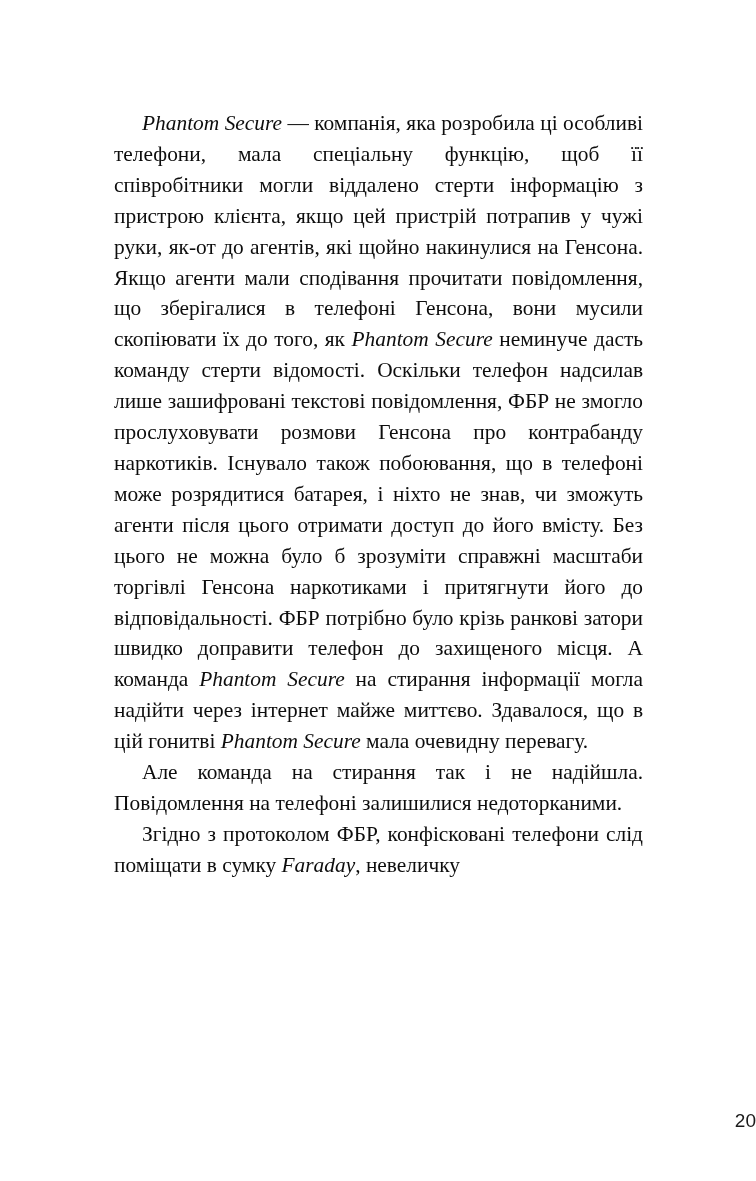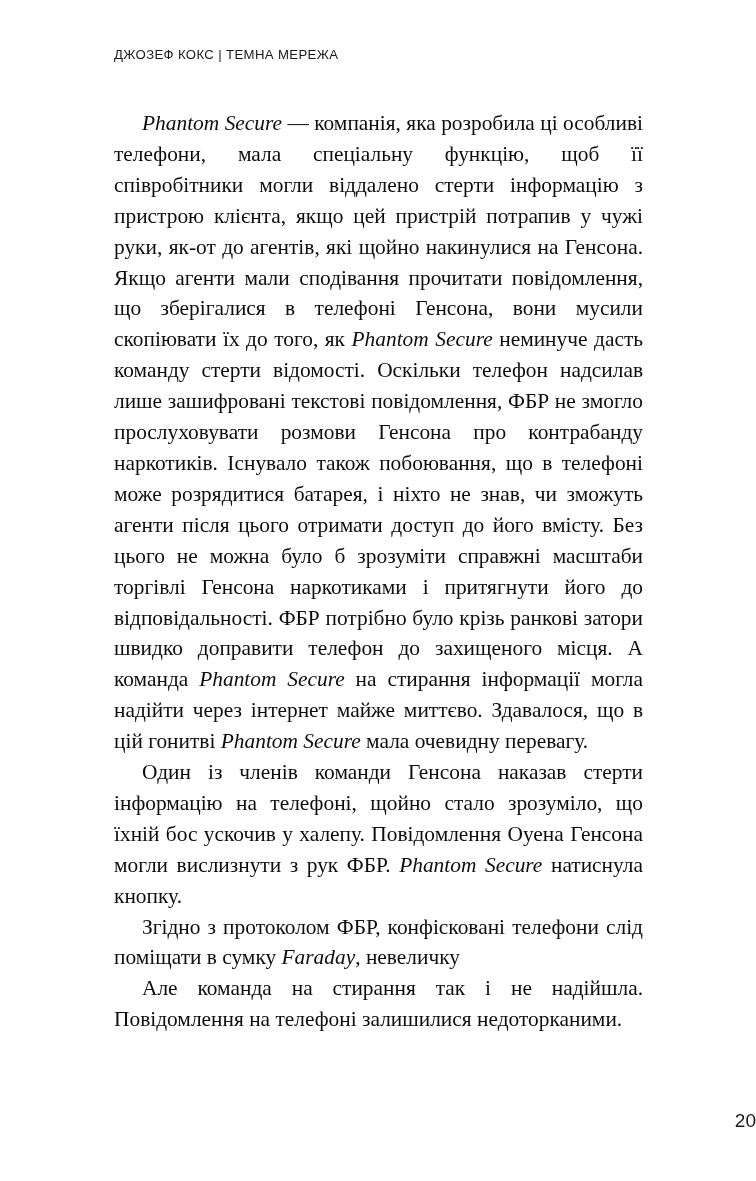--- a/index.html
+++ b/index.html
@@ -75,24 +75,22 @@
     font-family: "Liberation Sans", "DejaVu Sans", sans-serif;
     font-size: 19px;
     color: #1a1a1a;
   }
 </style>
 </head>
 <body>
 
 <div class="page">
 
-  <div class="running-head">ДЖОЗЕФ КОКС | ТЕМНА МЕРЕЖА</div>
 
   <div class="text-block">
     <p class="para"><i>Phantom Secure</i> — компанія, яка розробила ці особливі телефони, мала спеціальну функцію, щоб її співробітники могли віддалено стерти інформацію з пристрою клієнта, якщо цей пристрій потрапив у чужі руки, як-от до агентів, які щойно накинулися на Генсона. Якщо агенти мали сподівання прочитати повідомлення, що зберігалися в телефоні Генсона, вони мусили скопіювати їх до того, як <i>Phantom Secure</i> неминуче дасть команду стерти відомості. Оскільки телефон надсилав лише зашифровані текстові повідомлення, ФБР не змогло прослуховувати розмови Генсона про контрабанду наркотиків. Існувало також побоювання, що в телефоні може розрядитися батарея, і ніхто не знав, чи зможуть агенти після цього отримати доступ до його вмісту. Без цього не можна було б зрозуміти справжні масштаби торгівлі Генсона наркотиками і притягнути його до відповідальності. ФБР потрібно було крізь ранкові затори швидко доправити телефон до захищеного місця. А команда <i>Phantom Secure</i> на стирання інформації могла надійти через інтернет майже миттєво. Здавалося, що в цій гонитві <i>Phantom Secure</i> мала очевидну перевагу.</p>
-    <p class="para">Один із членів команди Генсона наказав стерти інформацію на телефоні, щойно стало зрозуміло, що їхній бос ускочив у халепу. Повідомлення Оуена Генсона могли вислизнути з рук ФБР. <i>Phantom Secure</i> натиснула кнопку.</p>
+    <p class="para">Але команда на стирання так і не надійшла. Повідомлення на телефоні залишилися недоторканими.</p>
     <p class="para">Згідно з протоколом ФБР, конфісковані телефони слід поміщати в сумку <i>Faraday</i>, невеличку</p>
-    <p class="para">Але команда на стирання так і не надійшла. Повідомлення на телефоні залишилися недоторканими.</p>
   </div>
 
   <div class="folio">20</div>
 
 </div>
 
 </body></html>

